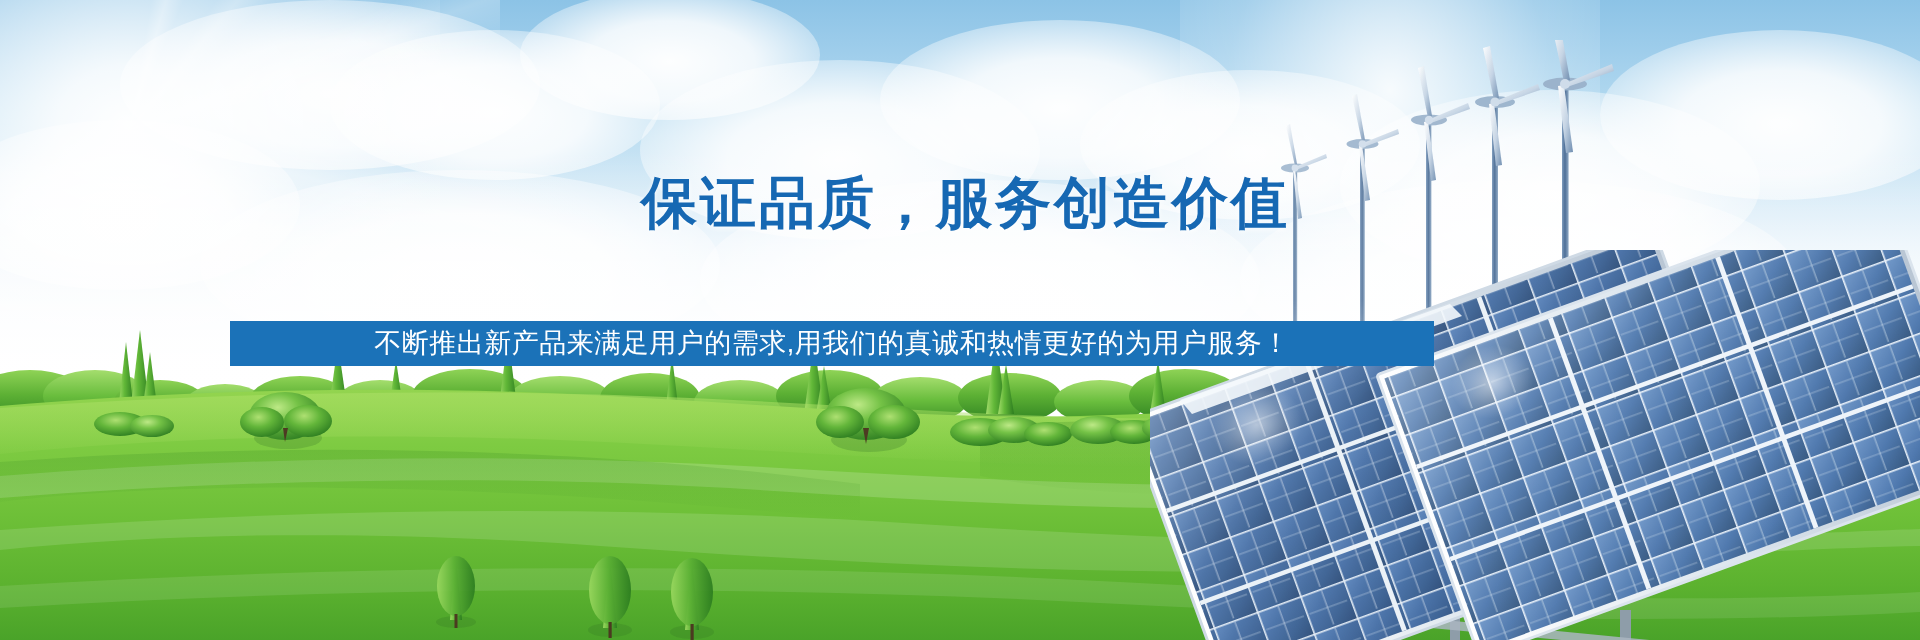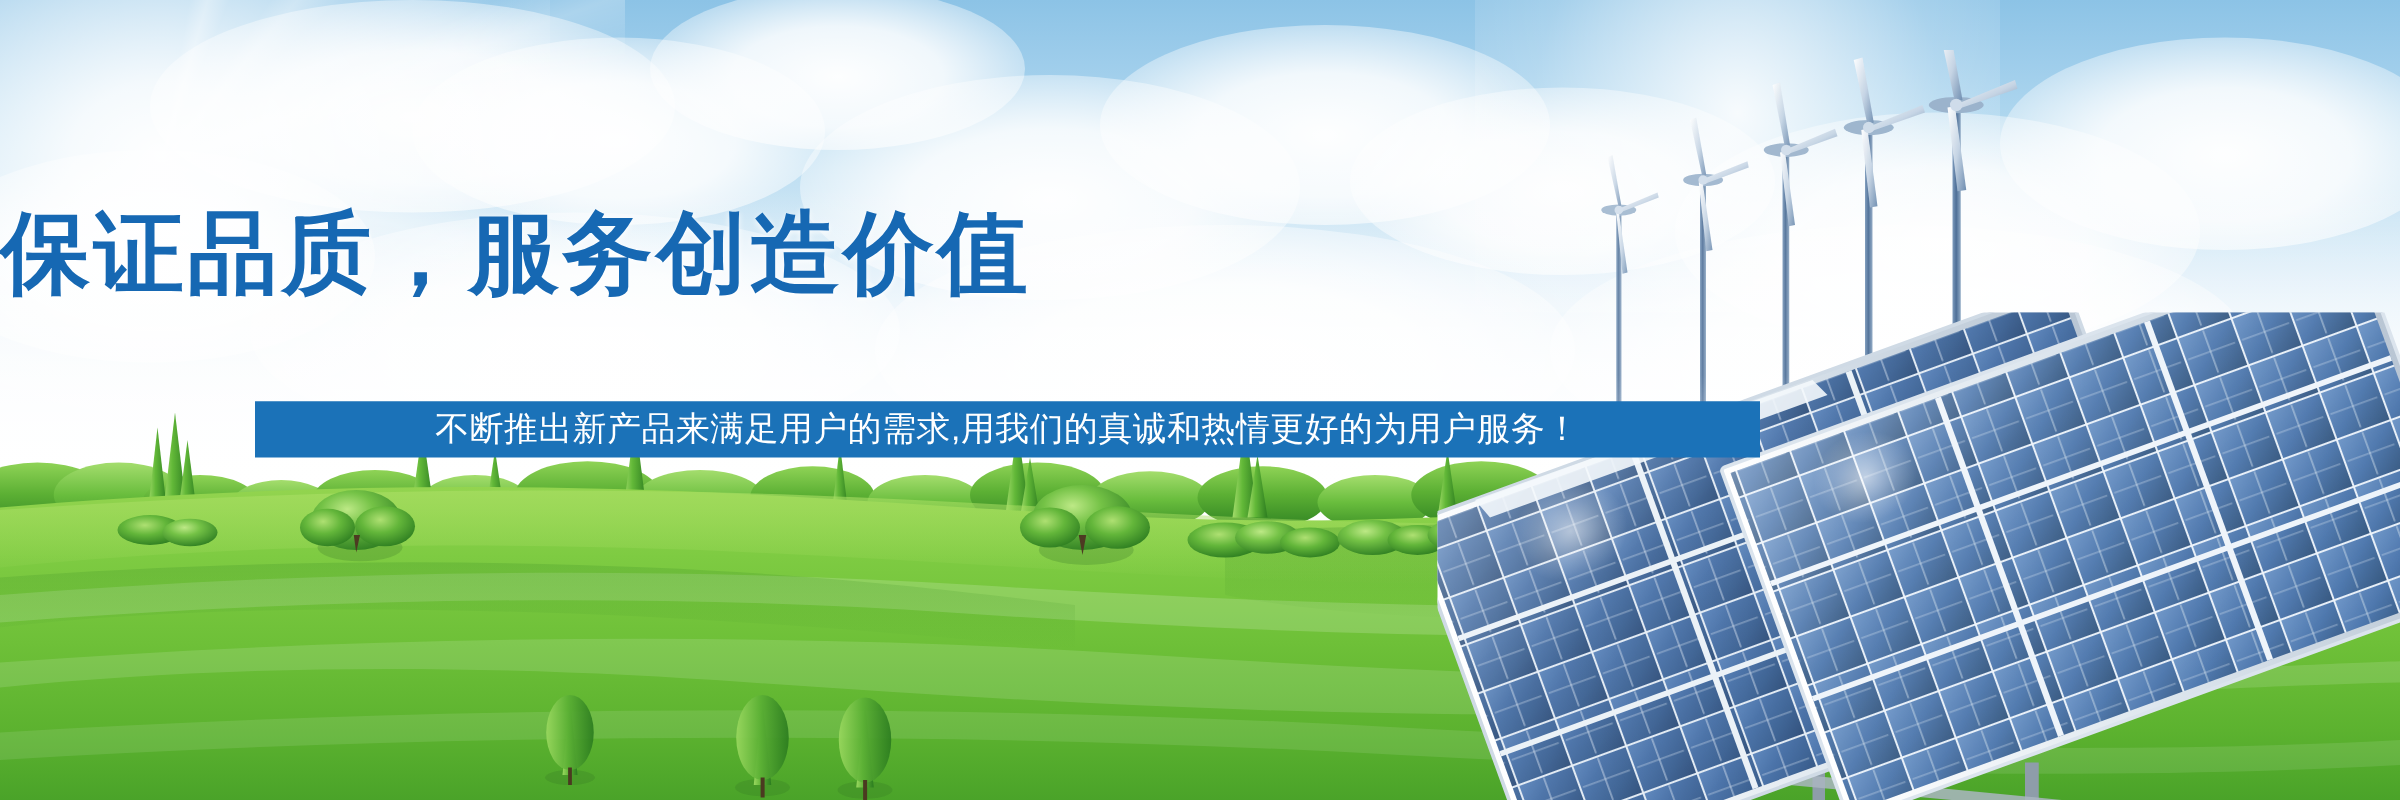--- a/index.html
+++ b/index.html
@@ -107,34 +107,34 @@
       rgba(255,255,255,0.97) 88%,
       #ffffff 100%);
     pointer-events: none;
   }
 
   
   .headline {
     position: absolute;
     left: 0; top: 166px;
     width: 1290px;
-    text-align: left;
-    font-size: 72px;
+    text-align: right;
+    font-size: 56px;
     line-height: 74px;
     font-weight: bold;
     color: #1668b3;
     letter-spacing: 3px;
     white-space: nowrap;
     text-shadow: 0 2px 5px rgba(255,255,255,0.85);
     z-index: 22;
   }
 
   .subtitle-bar {
     position: absolute;
-    left: 204px; top: 321px;
+    left: 230px; top: 321px;
     width: 1204px;
     height: 45px;
     background: #1b72b8;
     z-index: 22;
     display: flex;
     align-items: center;
     justify-content: center;
   }
   .subtitle-text {
     color: #ffffff;

